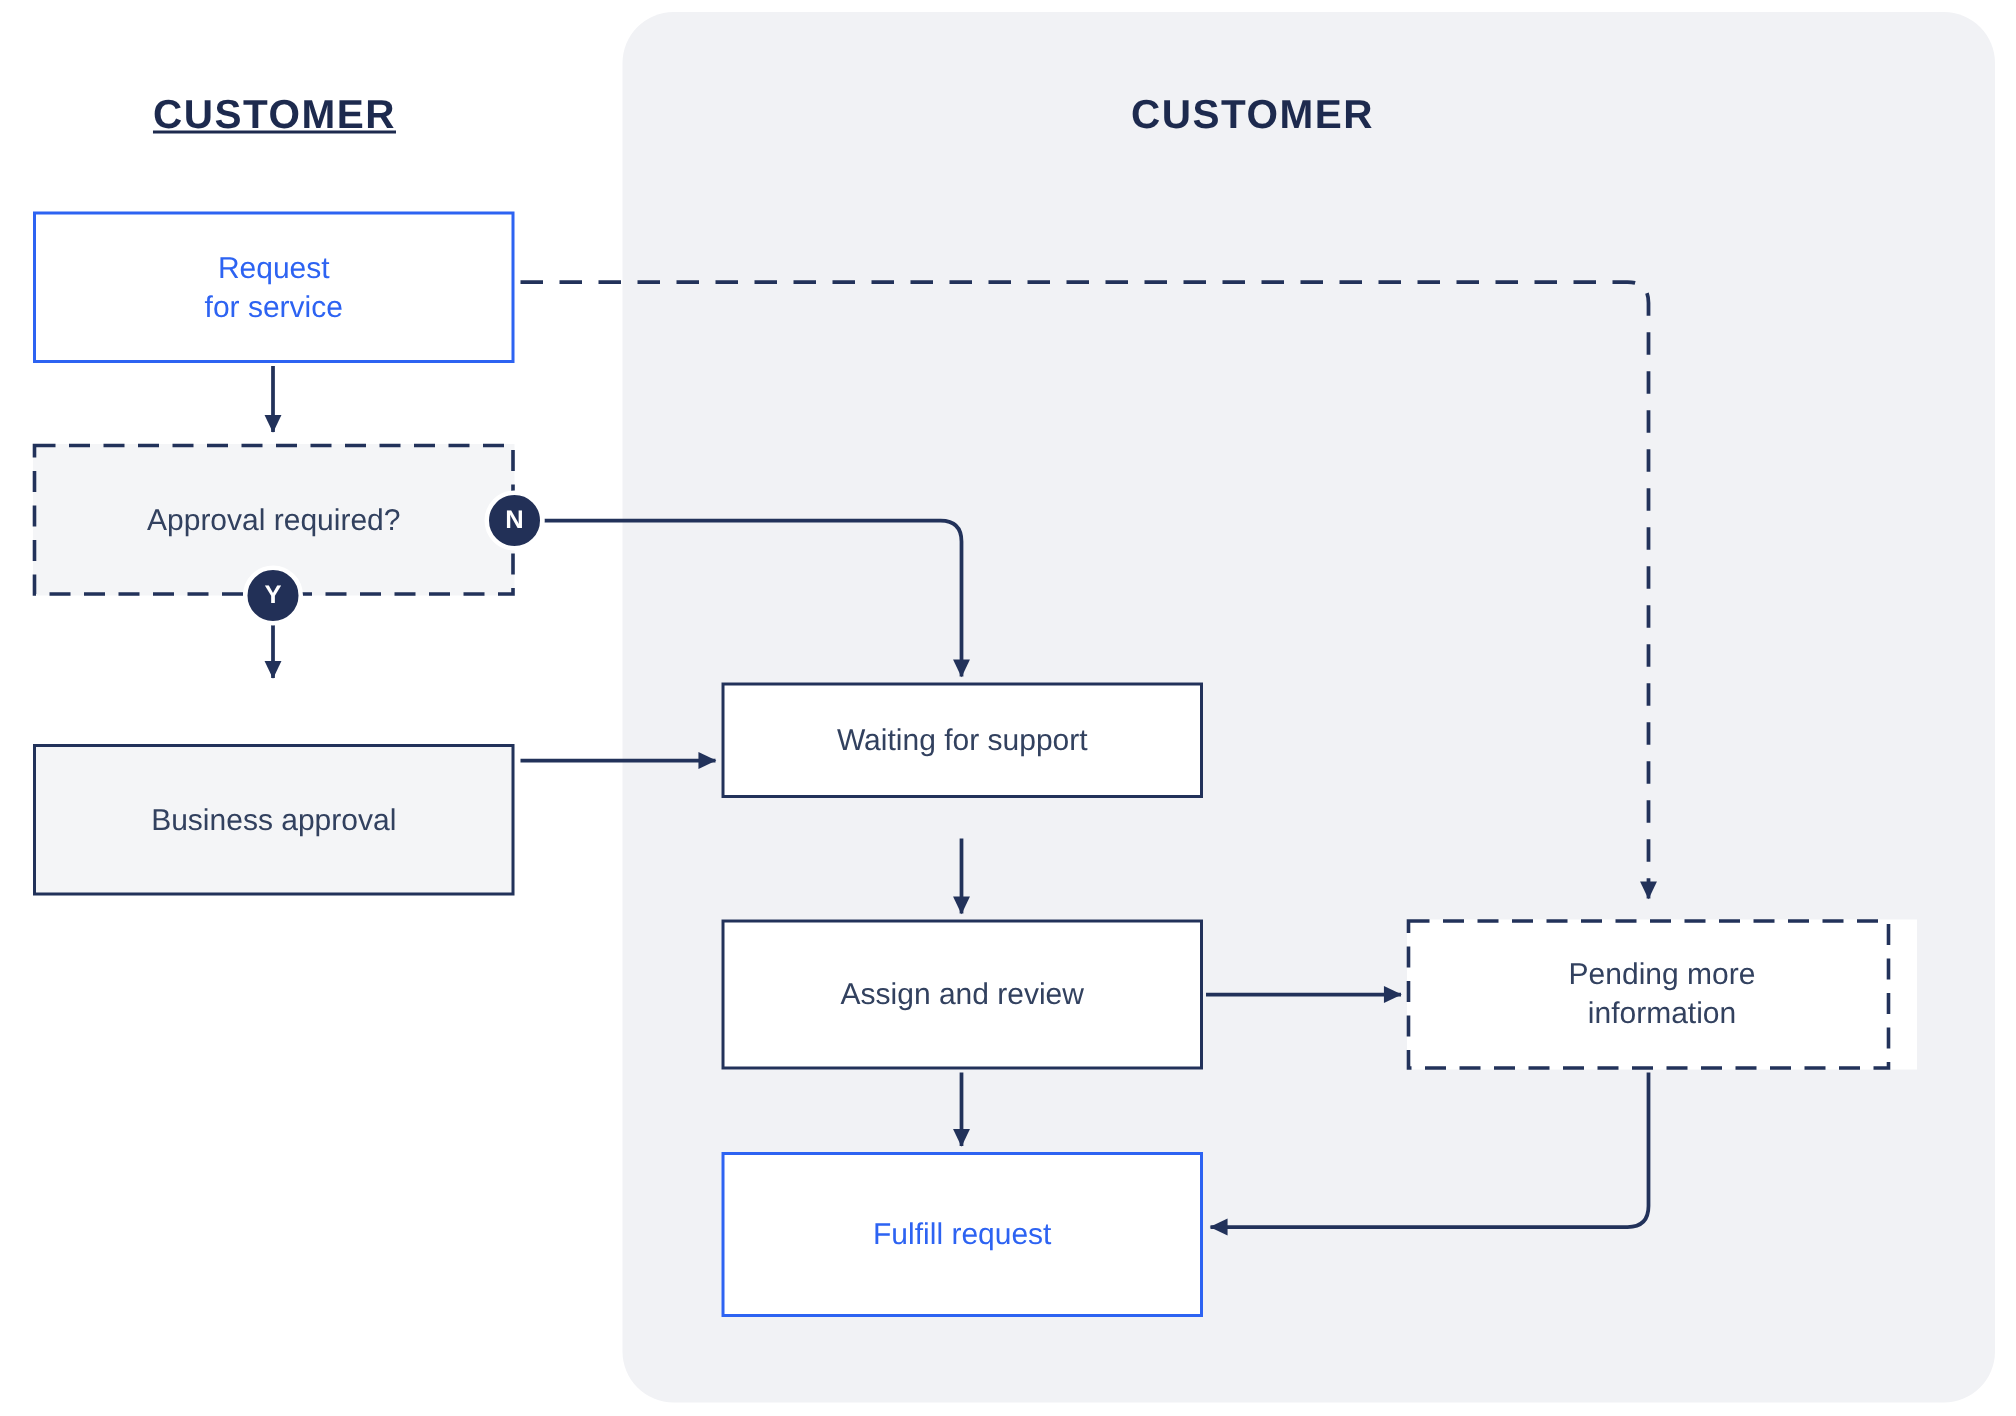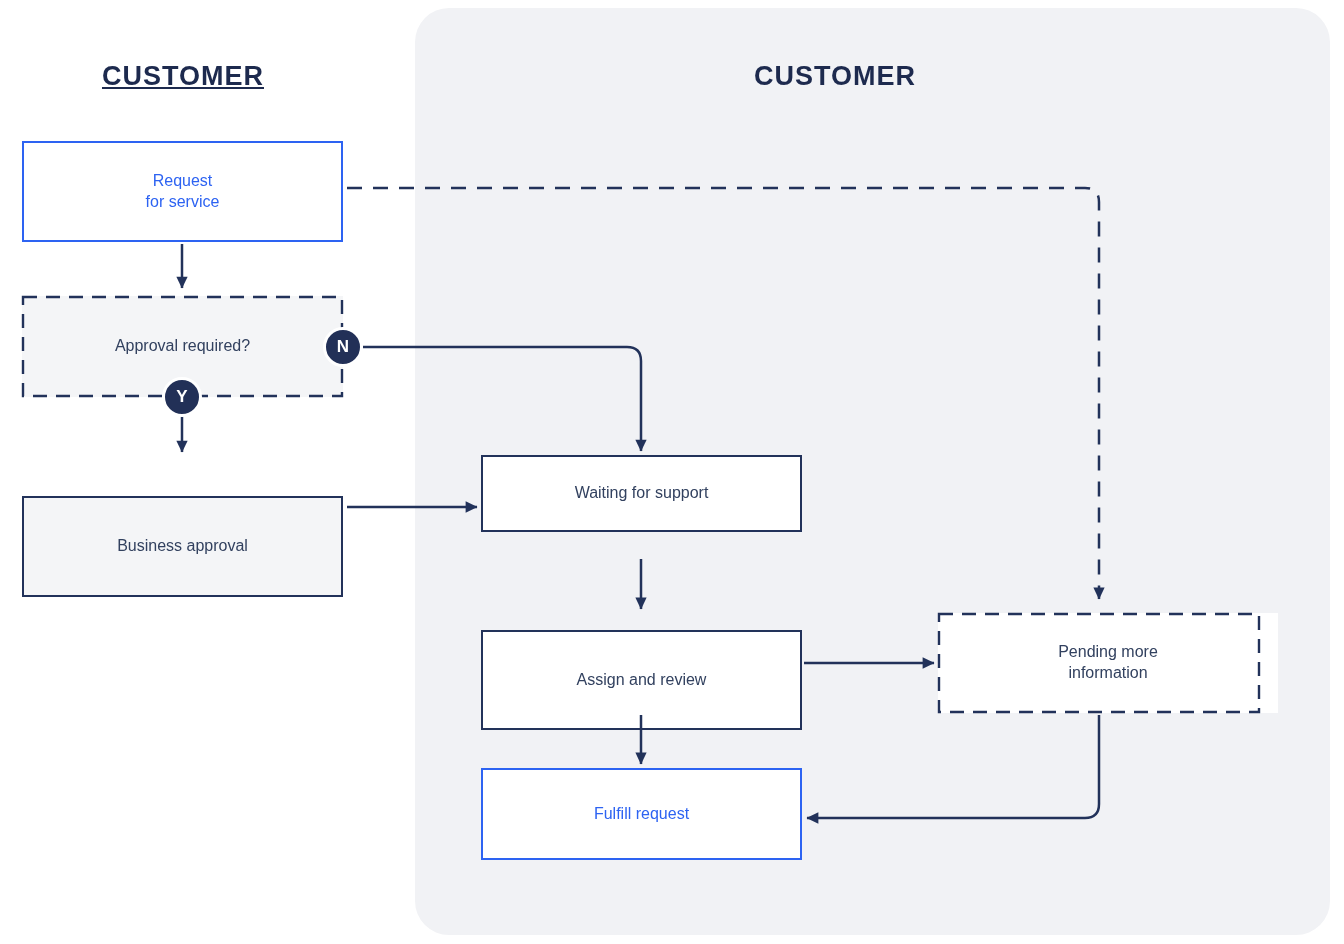--- a/index.html
+++ b/index.html
@@ -42,40 +42,40 @@
 
   .node {
     position: absolute;
     width: 321px;
     height: 101px;
     box-sizing: border-box;
     display: flex;
     align-items: center;
     justify-content: center;
     text-align: center;
-    font-size: 16px;
+    font-size: 20px;
     font-weight: 500;
     color: #32415f;
     line-height: 1.3;
     white-space: pre-line;
     z-index: 1;
     background: #ffffff;
   }
   .node.solid    { border: 2px solid #22325a; }
   .node.blue     { border: 2px solid #2d63f2; color: #2d63f2; }
   .node.grayfill { background: #f4f5f7; }
   .node.noborder { border: none; } 
 
   .node.request  { left: 22px;  top: 141px; }
   .node.approval { left: 22px;  top: 296px; }
   .node.business { left: 22px;  top: 456px; margin-top: 40px; }
   .node.waiting  { left: 481px; top: 455px; height: 77px; }
-  .node.assign   { left: 481px; top: 630px; height: 100px; }
+  .node.assign   { left: 481px; top: 613px; height: 100px; }
   .node.pending  { left: 938px; top: 613px; width: 340px; height: 100px; }
-  .node.fulfill  { left: 481px; top: 768px; height: 92px; }
+  .node.fulfill  { left: 481px; top: 768px; height: 110px; }
 
   .edges-overlay {
     position: absolute;
     left: 0; top: 0;
     width: 1344px;
     height: 944px;
     z-index: 2;
     pointer-events: none;
   }
   .badge {

